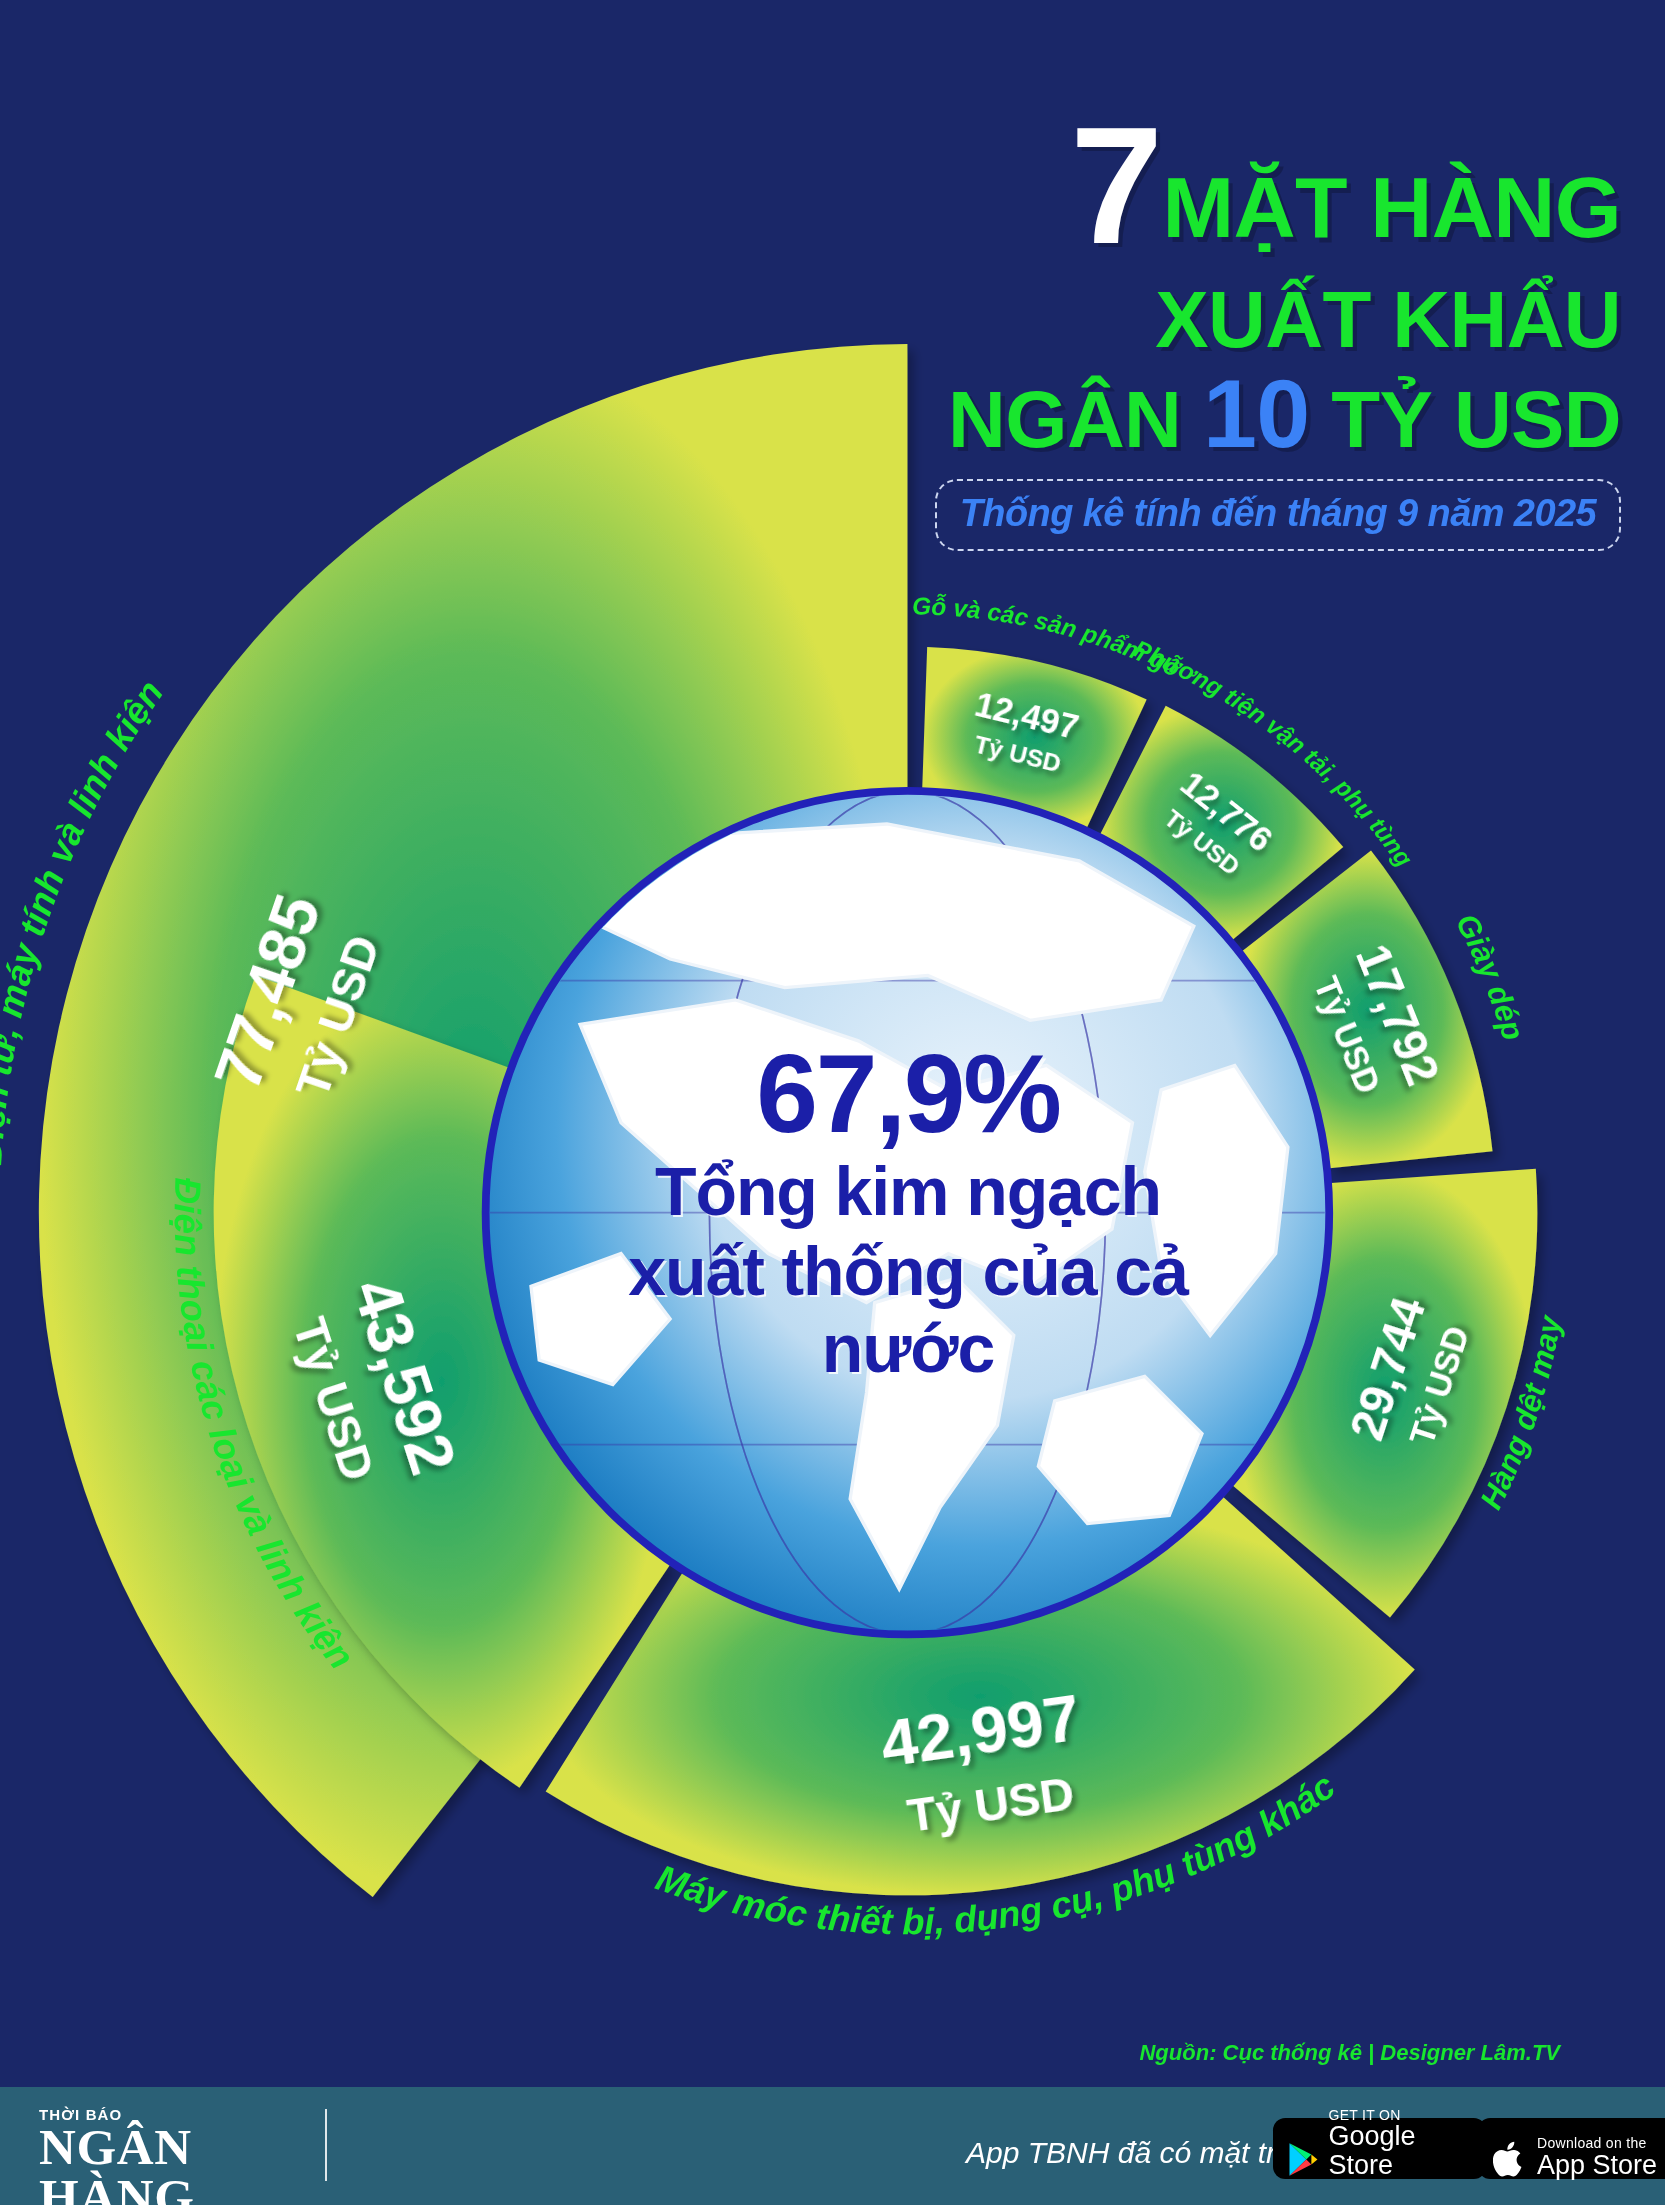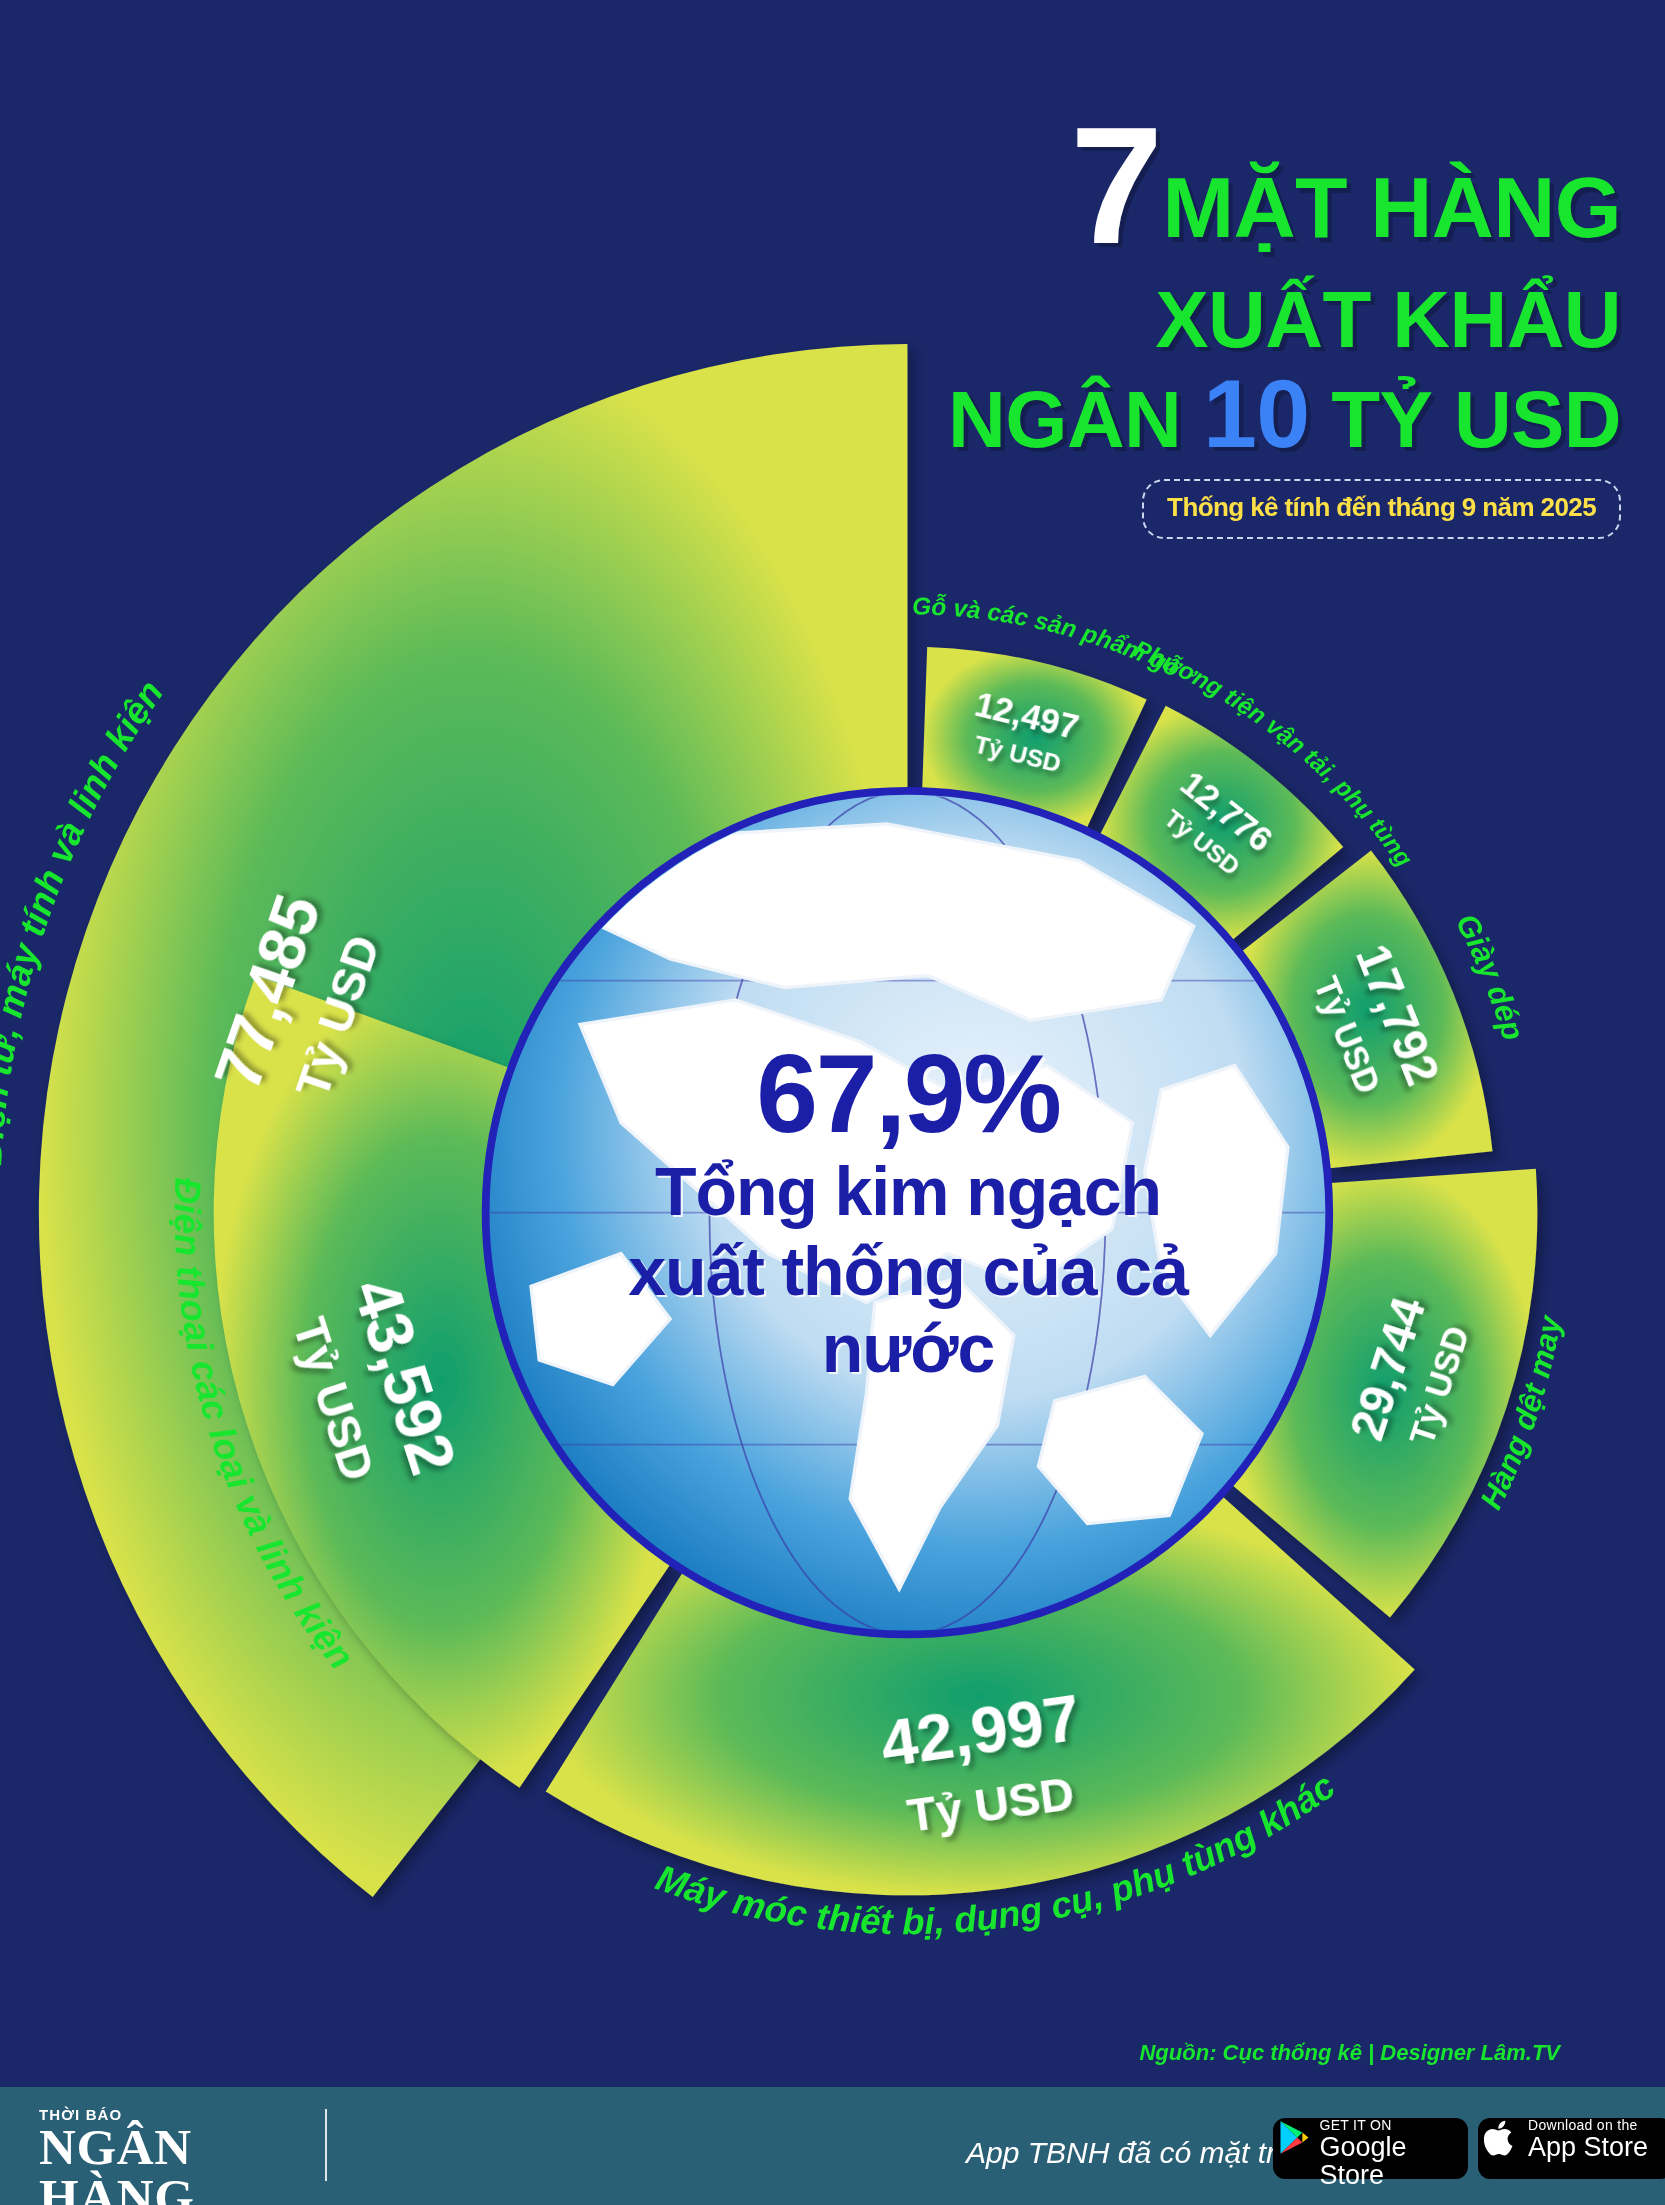--- a/index.html
+++ b/index.html
@@ -28,21 +28,21 @@
   .t-line2{font-size:80px; margin-top:17px;}
   .t-line3{font-size:80px; margin-top:7.8px;}
   .t-big10{font-size:97px; color:#3b82f6;}
 
   .subtitle-box{
     display:inline-block; margin-top:19px;
     border:2.2px dashed #cdd6f0; border-radius:22px;
     padding:11px 23px 14.4px 23px;
   }
   .subtitle-text{
-    color:#fde047; font-size:26px; font-weight:bold;
+    color:#3b82f6; font-size:38px; font-style:italic; font-weight:bold;
     white-space:nowrap; letter-spacing:-0.6px;
   }
 
   
   .center-wrap{
     position:absolute; left:908px; top:1213px;
     transform:translate(-50%,-50%);
     text-align:center; width:722px;
     pointer-events:none;
   }
@@ -80,21 +80,21 @@
   .logo-divider{
     position:absolute; left:325px; top:22px; width:1.7px; height:72px;
     background:#ffffff; opacity:.85;
   }
   .app-text{
     position:absolute; left:966px; top:49px;
     color:#ffffff; font-size:30px; font-style:italic; white-space:nowrap;
   }
   .badge{
     position:absolute; top:31px; background:#000; border-radius:12.2px;
-    height:61px; display:flex; align-items:flex-start; padding:0 6px;
+    height:61px; display:flex; align-items:flex-end; padding:0 15px;
   }
   .badge-gp{left:1273px; width:183px;}
   .badge-as{left:1478px; width:183px;}
   .badge-txt{margin-left:10px; color:#fff; line-height:1.05;}
   .badge-small{font-size:14px; letter-spacing:0.3px;}
   .badge-large{font-size:27px; font-weight:normal;}
 </style>
 </head>
 <body>
 

